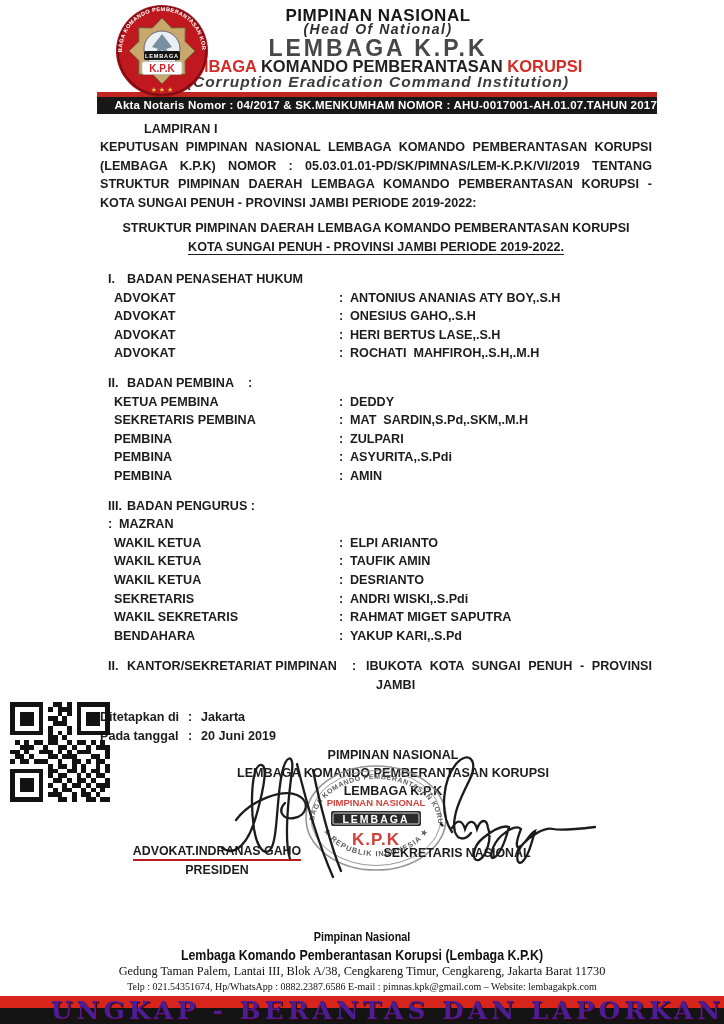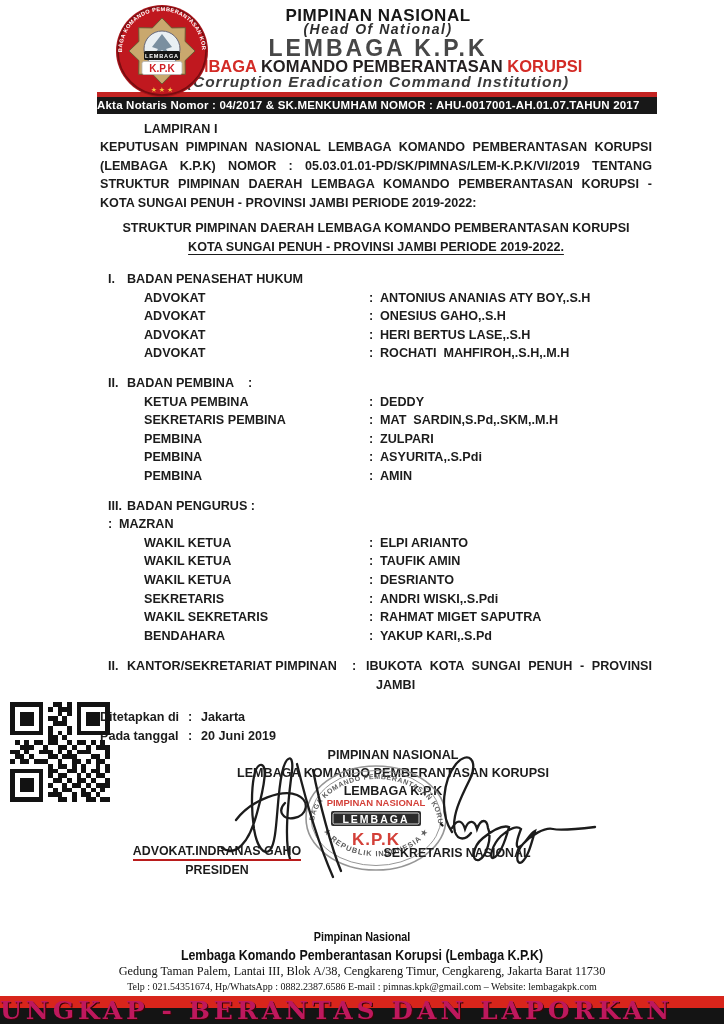--- a/index.html
+++ b/index.html
@@ -15,33 +15,33 @@
   .head-text { margin-left:100px; width:556px; text-align:center; font-weight:bold; }
   .h-title   { font-size:17px; line-height:15px; letter-spacing:.5px; color:#171717; }
   .h-sub     { font-size:14px; line-height:13px; font-style:italic; font-weight:bold; color:#2e2e2e; letter-spacing:1.5px; }
   .h-org     { font-size:23px; line-height:20px; letter-spacing:3px; color:#474747; margin-top:2px; }
   .h-long    { font-size:16.5px; line-height:15.5px; margin-top:1px; color:#231f20; }
   .h-long .red { color:#d32b26; }
   .h-longen  { font-size:15.5px; line-height:14px; font-style:italic; color:#3c3c3c; letter-spacing:1px; }
   .nbar { margin:3px 0 0 97px; width:560px; }
   .nbar-red { height:5px; background:#c32322; }
   .nbar-black { background:#181818; color:#ffffff; font-size:11.5px; font-weight:bold;
-                text-align:left; padding:2px 0 3px; letter-spacing:.2px; }
+                text-align:right; padding:2px 0 3px; letter-spacing:.2px; }
   
   .main { margin:6px 72px 0 100px; width:552px; font-weight:bold; font-size:12.6px; }
   .lampiran { line-height:18.5px;padding-left:44px; }
   .decree { text-align:justify; line-height:18.5px; }
   .struct-title { text-align:center; margin-top:7px; line-height:18.5px; }
   .struct-title .u { text-decoration:underline; text-underline-offset:3px; }
   .section { margin-top:11px; padding-left:8px; }
   .section.first { margin-top:14px; }
   .sec-head { display:flex; line-height:18.6px; }
   .sec-num { width:19px; flex:none; }
   .srow { display:flex; line-height:18.6px; }
-  .srow .role { width:225px; flex:none; margin-left:36px; }
+  .srow .role { width:225px; flex:none; margin-left:6px; }
   .srow .colon { width:11px; flex:none; }
   .srow .name { white-space:pre; }
   .office { display:flex; margin-top:12px; padding-left:8px; line-height:18.6px; }
   .office .role { width:225px; flex:none; }
   .office .colon { width:11px; flex:none; }
   .office-val { width:292px; }
   .office-val .ov1 { display:block; text-align:justify; text-align-last:justify; padding-left:3px; }
   .office-val .ov2 { display:block; padding-left:13px; }
   .enact { margin-top:14px; }
   .enact-row { display:flex; line-height:18.6px; }
@@ -60,23 +60,23 @@
   .sig-title { margin-top:2px; line-height:15px; }
   
   .footer { position:absolute; top:928px; left:0; width:724px; text-align:center; color:#111; }
   .f-org1 { font-weight:bold; font-size:13.5px; line-height:17px; transform:scaleX(.8); }
   .f-org2 { font-weight:bold; font-size:15.5px; line-height:19px; transform:scaleX(.8); }
   .f-addr { font-family:"Liberation Serif", serif; font-size:12.3px; line-height:15px; }
   .f-contact { font-family:"Liberation Serif", serif; font-size:10px; line-height:15px; }
   .banner { position:absolute; left:0; bottom:0; width:724px; height:28px; }
   .banner-red { height:12px; background:#d8251b; }
   .banner-black { height:16px; background:#141414; }
-  .banner-text { position:absolute; inset:0; text-align:left; line-height:29px;
+  .banner-text { position:absolute; inset:0; text-align:right; line-height:29px;
     font-family:"DejaVu Serif", serif; font-weight:bold; font-size:25px; letter-spacing:4px;
-    color:#be185d; text-shadow:1px 1px 0 #3a0505; }
+    color:#4c1d95; text-shadow:1px 1px 0 #3a0505; }
 </style>
 </head>
 <body>
 
 <div class="page">
 
   <div class="letterhead">
     <div class="logo">
       <svg viewBox="0 0 100 92" width="100" height="92">
         <circle cx="50" cy="46" r="46" fill="#a8151b"></circle>

